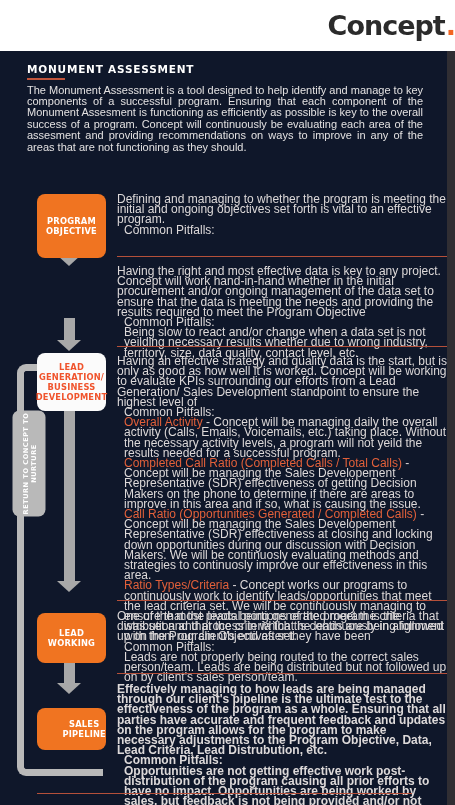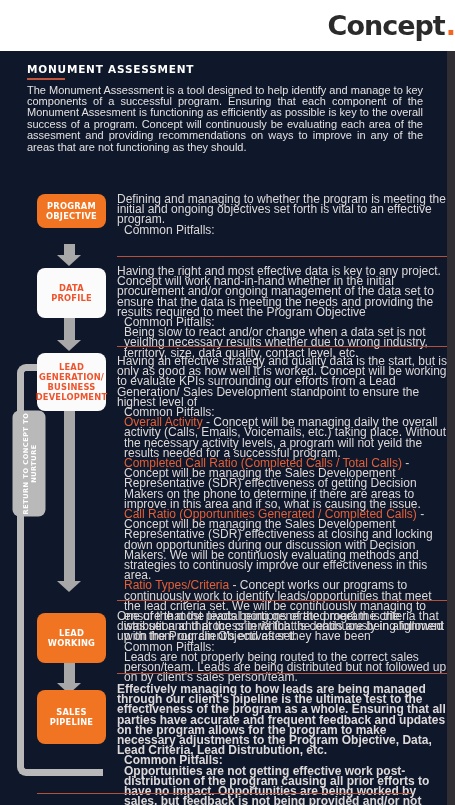--- a/index.html
+++ b/index.html
@@ -249,45 +249,42 @@
     <div class="flow">
 
       <div class="return-loop"></div>
       <div class="return-loop-cap-top"></div>
       <div class="return-loop-cap-bottom"></div>
 
       <div class="return-label">
         <span>RETURN TO CONCEPT TO NURTURE</span>
       </div>
 
-      <div class="stage-box orange" style="left:37px; top:143px; height:34px;">
+      <div class="stage-box orange" style="left:37px; top:143px; height:64px;">
         <span>PROGRAM<br>OBJECTIVE</span>
       </div>
       <div class="arrow" style="top:193px; height:13px;"></div>
       <div class="arrowhead" style="top:204px;"></div>
 
-      <div class="stage-box white" style="left:37px; top:217px; height:50px;">
-        <span>DATA<br>PROFILE</span>
-      </div>
       <div class="arrow" style="top:267px; height:24px;"></div>
       <div class="arrowhead" style="top:289px;"></div>
 
       <div class="stage-box white" style="left:37px; top:302px; height:58px;">
         <span>LEAD<br>GENERATION/<br>BUSINESS<br>DEVELOPMENT</span>
       </div>
       <div class="arrow" style="top:360px; height:172px;"></div>
       <div class="arrowhead" style="top:530px;"></div>
 
       <div class="stage-box orange" style="left:37px; top:562px; height:50px;">
         <span>LEAD<br>WORKING</span>
       </div>
       <div class="arrow" style="top:612px; height:22px;"></div>
       <div class="arrowhead" style="top:632px;"></div>
 
-      <div class="stage-box orange" style="left:37px; top:639px; height:54px;">
+      <div class="stage-box orange" style="left:37px; top:657px; height:42px;justify-content:flex-end;">
         <span>SALES<br>PIPELINE</span>
       </div>
     </div>
 
     <div class="content">
 
       <div class="sec" style="top:143px;">
         <p class="lead-in">Defining and managing to whether the program is meeting the initial and ongoing objectives set forth is vital to an effective program.</p>
         <p class="pitfall-head">Common Pitfalls:</p>
       </div>

